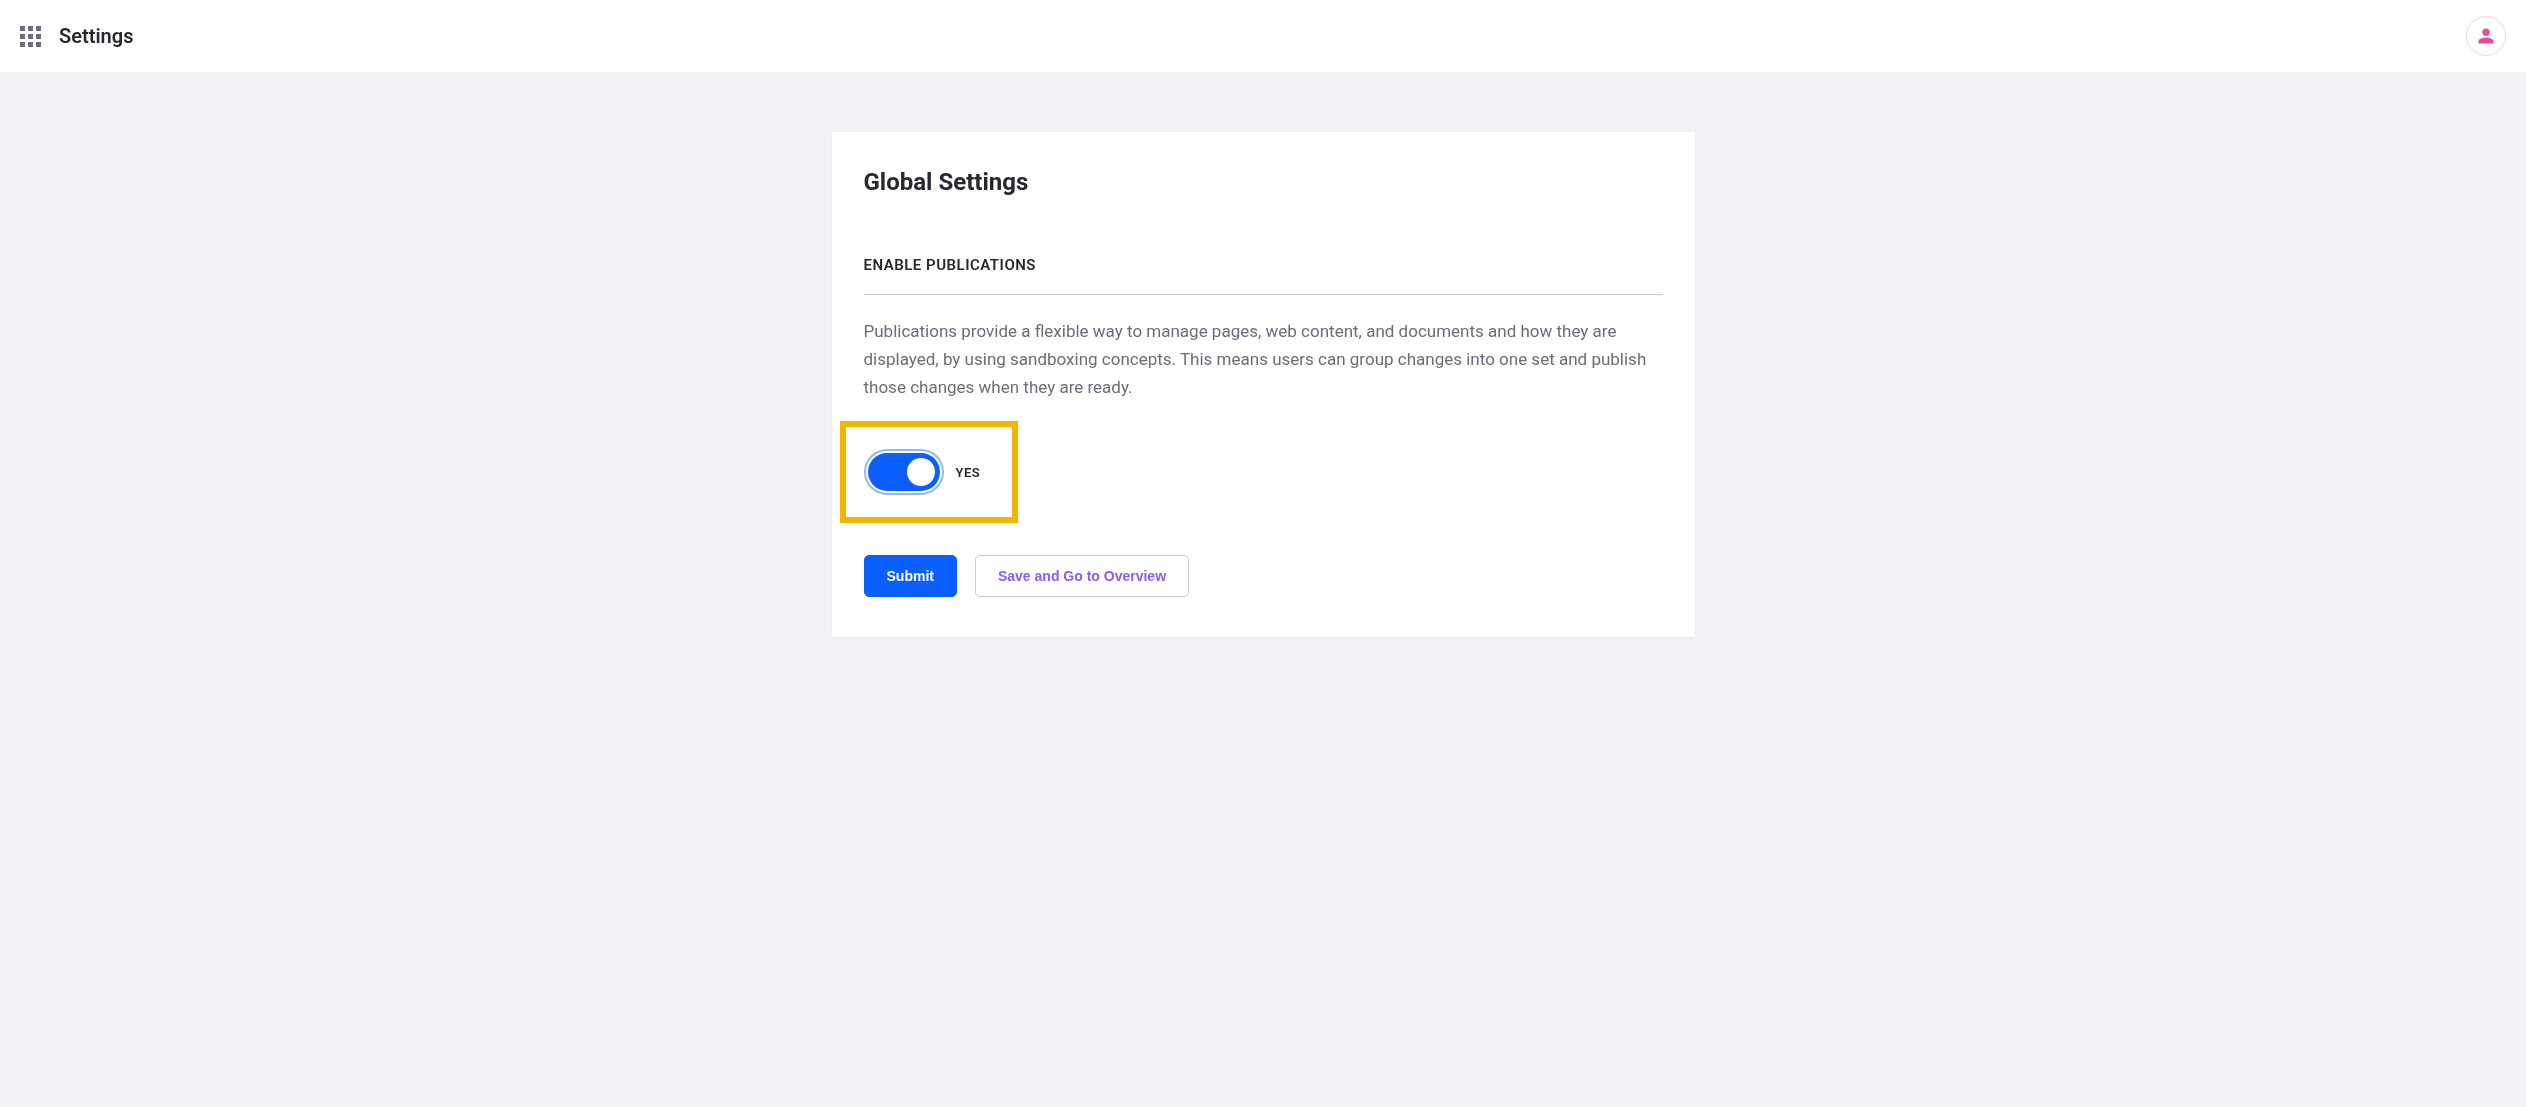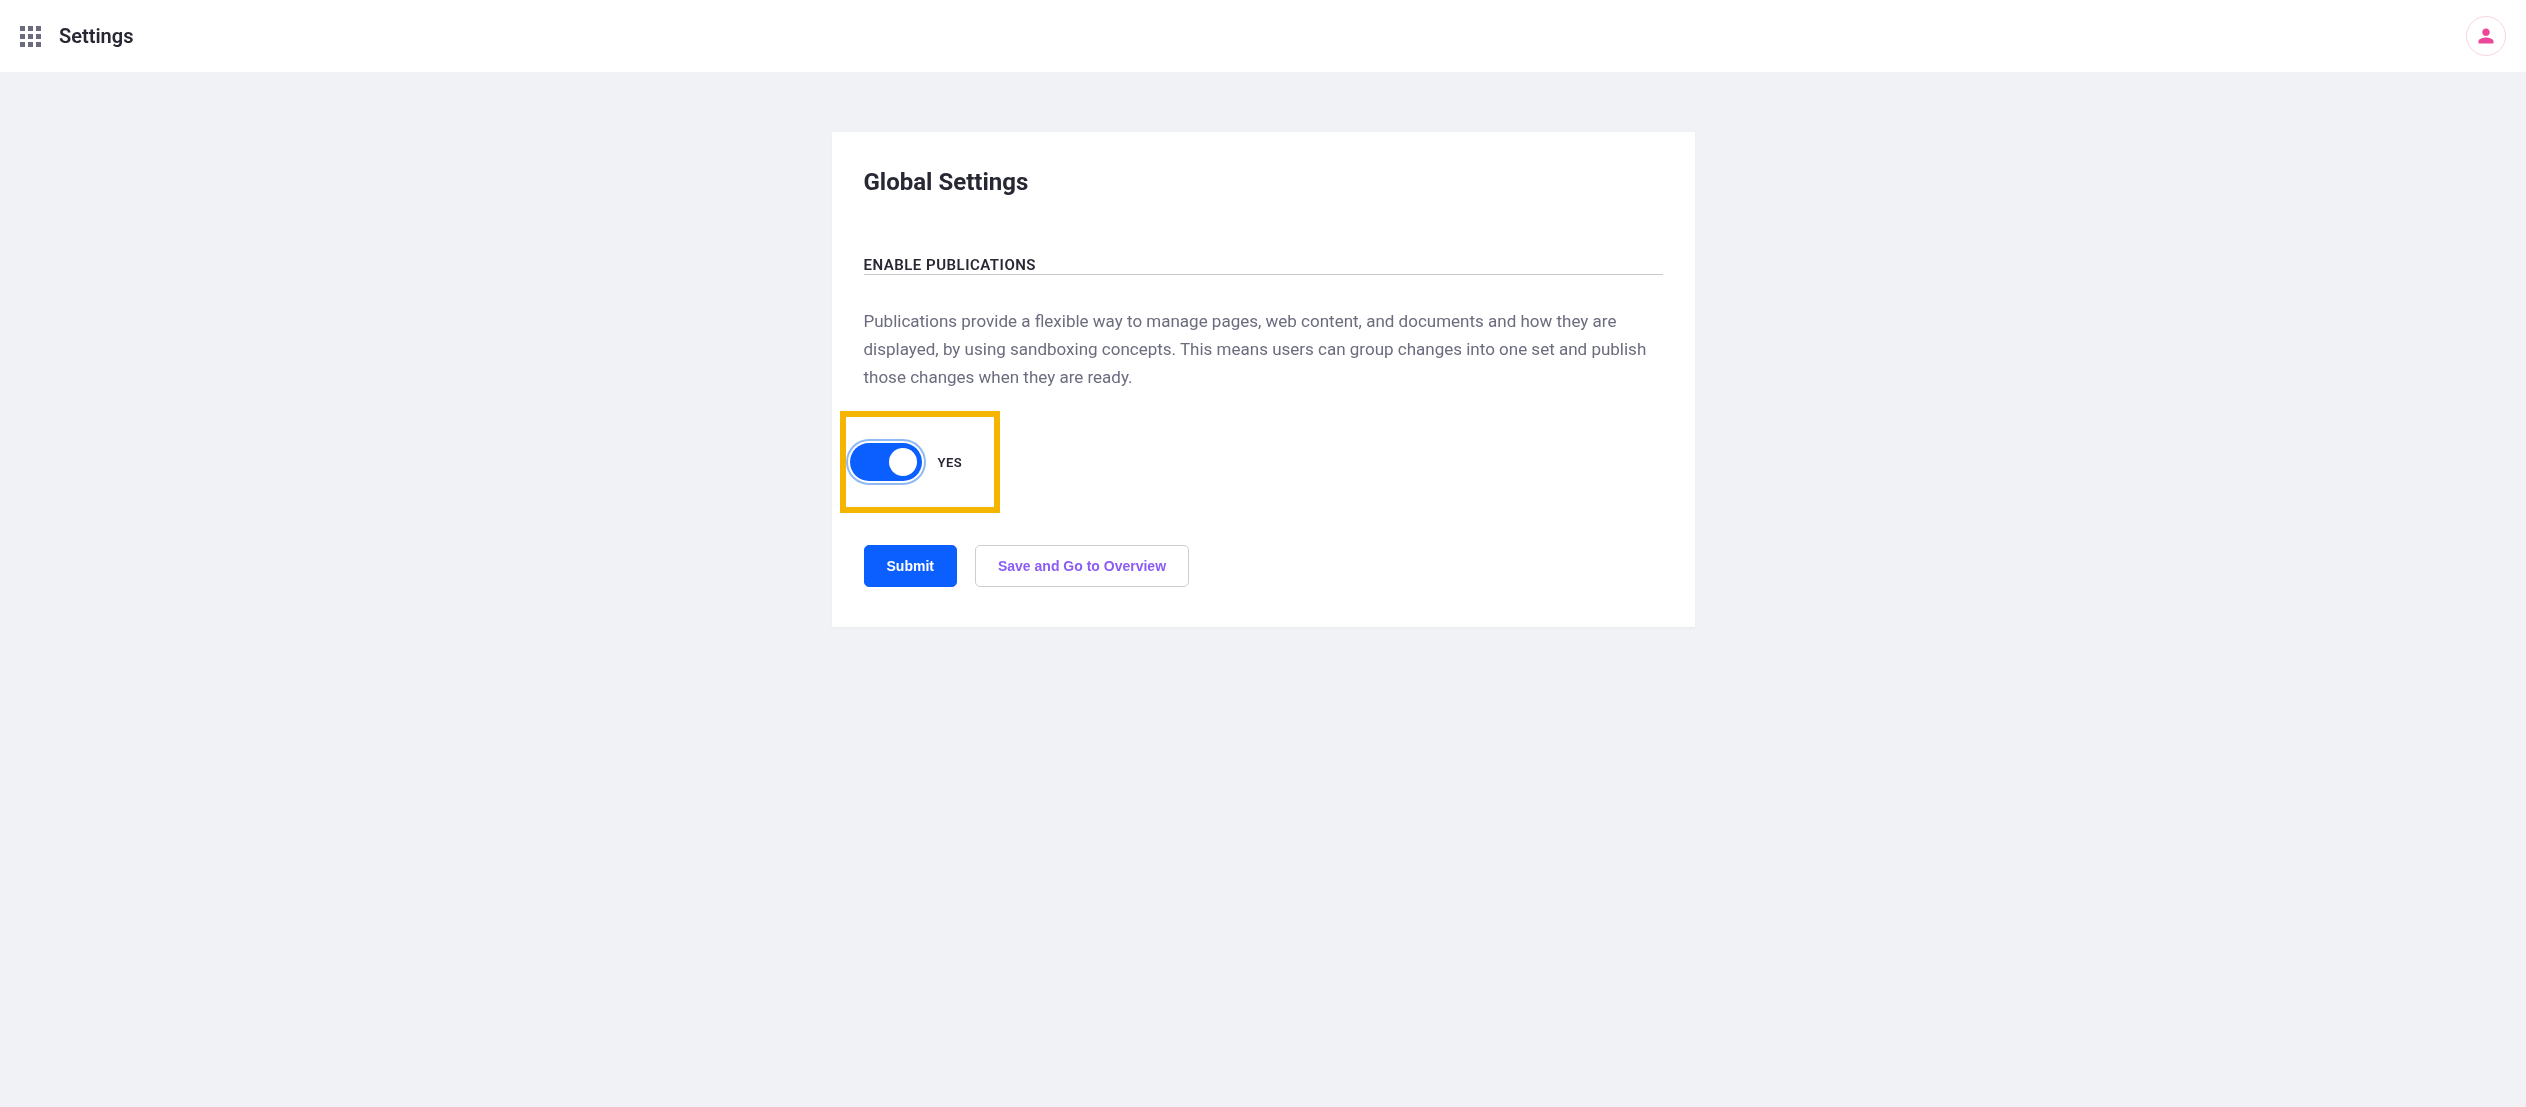--- a/index.html
+++ b/index.html
@@ -78,34 +78,34 @@
       color: #272833;
       margin-bottom: 60px;
     }
     .section-header {
       font-size: 15px;
       font-weight: 600;
       letter-spacing: 0.5px;
       color: #272833;
       text-transform: uppercase;
       border-bottom: 1px solid #c8c9ce;
-      padding-bottom: 0;
-      margin-bottom: 32px;
+      padding-bottom: 20px;
+      margin-bottom: 22px;
     }
     .description {
       font-size: 17px;
       line-height: 1.65;
       color: #6b6c7e;
       margin-bottom: 20px;
     }
     .toggle-highlight {
       display: inline-flex;
       align-items: flex-start;
       border: 6px solid #f5b400;
-      padding: 22px 32px 22px 0;
+      padding: 22px 32px 22px 18px;
       margin-left: -24px;
       margin-bottom: 32px;
     }
     .toggle-wrap {
       display: inline-flex;
       align-items: center;
       gap: 12px;
     }
     .toggle {
       position: relative;

